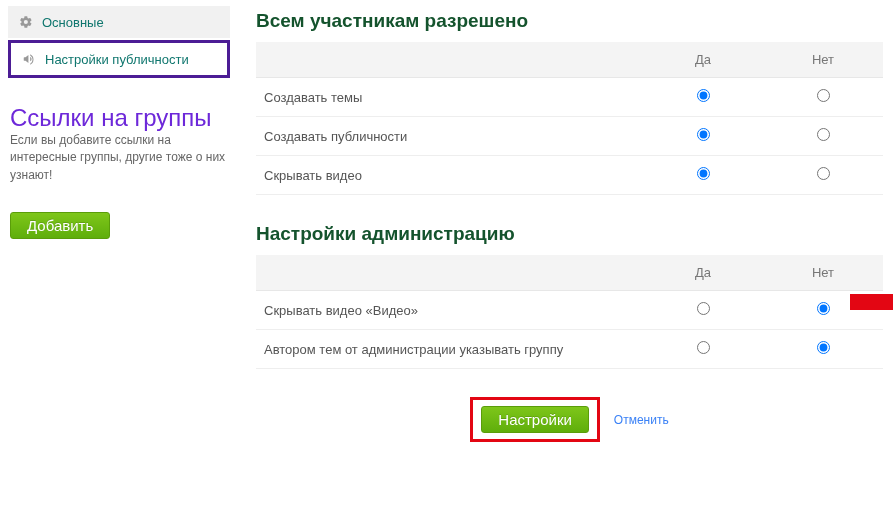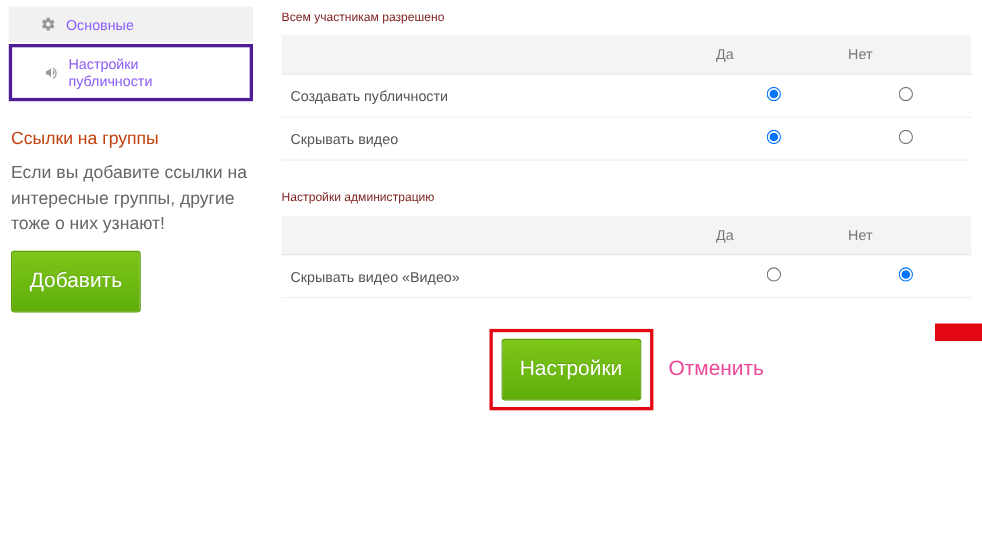--- a/index.html
+++ b/index.html
@@ -12,75 +12,75 @@
   }
   .layout { display: flex; }
   .sidebar {
     width: 240px;
     padding: 6px 10px 10px 8px;
     flex-shrink: 0;
   }
   .nav-item {
     display: flex;
     align-items: center;
-    padding: 8px 28px;
-    color: #8b5cf6;
+    padding: 8px 10px;
+    color: #0f766e;
     font-size: 13px;
     cursor: pointer;
   }
   .nav-item.basic { background: #f1f1f1; }
   .nav-item .icon { width: 16px; height: 16px; margin-right: 8px; display:flex; align-items:center; justify-content:center; }
   .nav-item .icon svg { width:14px; height:14px; fill:#999; }
   .nav-publicity-wrap {
     border: 3px solid #4c1d95;
     margin-top: 2px;
     padding: 0;
   }
   .links-section { margin-top: 26px; padding: 0 2px; }
   .links-heading {
-    font-size: 16px;
+    font-size: 24px;
     font-weight: normal;
-    color: #c2410c;
-    margin-bottom: 10px;
+    color: #6d28d9;
+    margin-bottom: 0;
   }
   .links-desc {
     color: #666;
-    font-size: 16px;
+    font-size: 12px;
     line-height: 1.45;
-    margin-bottom: 12px;
+    margin-bottom: 28px;
   }
   .btn-green {
     background: linear-gradient(to bottom, #7ec61a, #5fae0b);
     color: #fff;
     border: 1px solid #5a9d0a;
     border-radius: 3px;
-    padding: 16px 16px;
-    font-size: 19px;
+    padding: 4px 16px;
+    font-size: 15px;
     cursor: pointer;
     text-shadow: 0 -1px 0 rgba(0,0,0,.15);
   }
   .main { flex: 1; padding: 6px 10px 20px 16px; }
   .section-title {
-    font-size: 11px;
-    color: #7f1d1d;
+    font-size: 19px;
+    color: #14532d;
     margin: 4px 0 10px 0;
-    font-weight: normal;
+    font-weight: bold;
   }
   table.opts {
     width: 100%;
     border-collapse: collapse;
     margin-bottom: 28px;
   }
   table.opts th {
     background: #f4f4f4;
     color: #777;
     font-weight: normal;
     font-size: 13px;
     padding: 10px 8px;
-    text-align: left;
+    text-align: center;
     border-bottom: 1px solid #e7e7e7;
   }
   table.opts th:first-child { text-align: left; }
   table.opts td {
     padding: 11px 8px;
     border-bottom: 1px solid #eee;
     color: #555;
     font-size: 13px;
     text-align: center;
   }
@@ -94,22 +94,22 @@
     gap: 14px;
     margin-top: 8px;
   }
   .save-wrap {
     border: 3px solid #e30613;
     padding: 6px 8px;
     display: inline-flex;
     align-items: center;
   }
   .cancel-link {
-    color: #ec4899;
-    font-size: 19px;
+    color: #3b82f6;
+    font-size: 12px;
     cursor: pointer;
   }
   .red-arrow {
     position: absolute;
     left: 610px;
     top: 280px;
     width: 100px;
     height: 44px;
     pointer-events: none;
   }
@@ -150,20 +150,25 @@
     <table class="opts">
       <thead>
         <tr>
           <th></th>
           <th>Да</th>
           <th>Нет</th>
         </tr>
       </thead>
       <tbody id="tbody1">
           <tr>
+            <td>Создавать темы</td>
+            <td class="radio-cell"><input type="radio" name="t1r0" checked="" style=""></td>
+            <td class="radio-cell"><input type="radio" name="t1r0" style=""></td>
+          </tr>
+          <tr>
             <td>Создавать публичности</td>
             <td class="radio-cell"><input type="radio" name="t1r1" checked="" style=""></td>
             <td class="radio-cell"><input type="radio" name="t1r1" style=""></td>
           </tr>
           <tr>
             <td>Скрывать видео</td>
             <td class="radio-cell"><input type="radio" name="t1r2" checked="" style=""></td>
             <td class="radio-cell"><input type="radio" name="t1r2" style=""></td>
           </tr>
         </tbody>
@@ -177,20 +182,25 @@
           <th>Да</th>
           <th>Нет</th>
         </tr>
       </thead>
       <tbody id="tbody2">
           <tr>
             <td>Скрывать видео «Видео»</td>
             <td class="radio-cell"><input type="radio" name="t2r1" style=""></td>
             <td class="radio-cell"><input type="radio" name="t2r1" checked="" style=""></td>
           </tr>
+          <tr>
+            <td>Автором тем от администрации указывать группу</td>
+            <td class="radio-cell"><input type="radio" name="t2r2" style=""></td>
+            <td class="radio-cell"><input type="radio" name="t2r2" checked="" style=""></td>
+          </tr>
         </tbody>
     </table>
 
     <div class="actions-row">
       <span class="save-wrap">
         <button class="btn-green">Настройки</button>
       </span>
       <span class="cancel-link">Отменить</span>
     </div>
 

